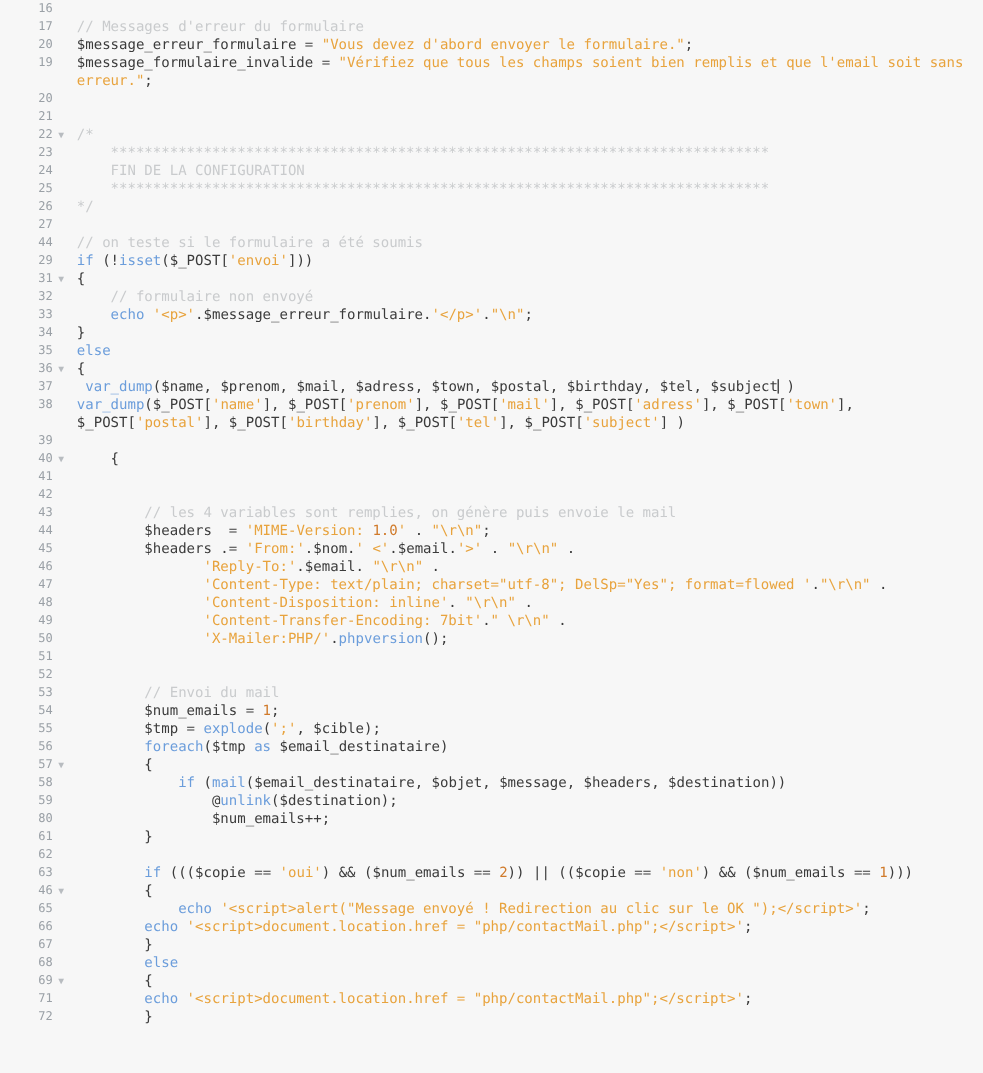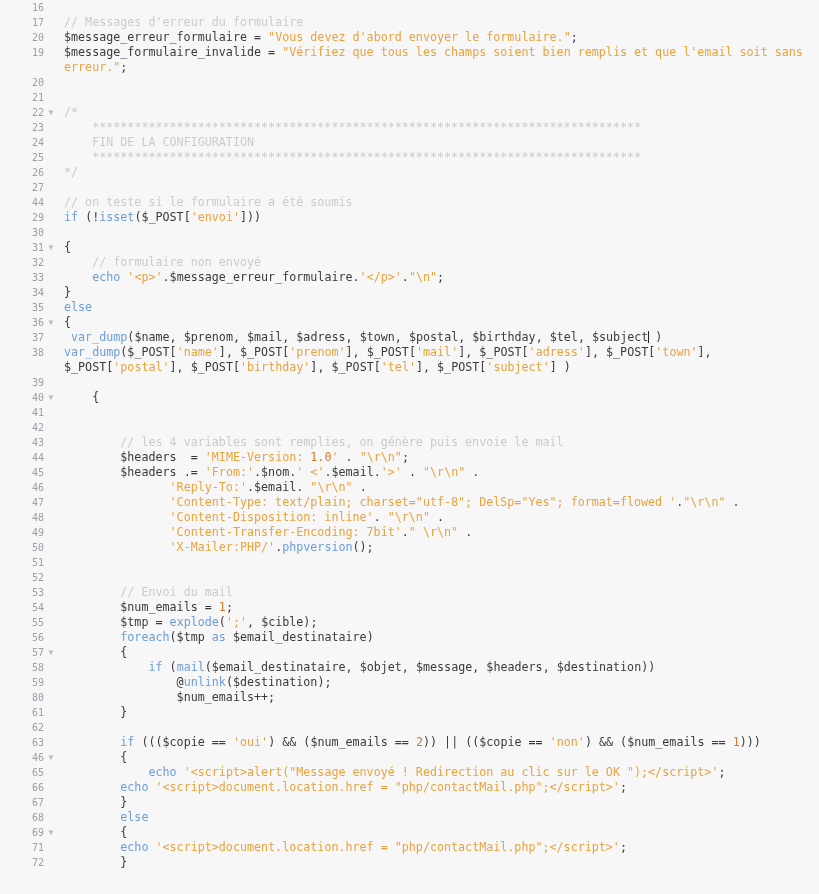--- a/index.html
+++ b/index.html
@@ -137,25 +137,20 @@
         <div class="gutter">44</div>
         <div class="fold"></div>
         <div class="code"><span class="cmt">// on teste si le formulaire a été soumis</span></div>
       </div>
       <div class="line">
         <div class="gutter">29</div>
         <div class="fold"></div>
         <div class="code"><span class="kw">if</span> <span class="pun">(!</span><span class="fn">isset</span><span class="pun">(</span><span class="var">$_POST</span><span class="pun">[</span><span class="str">'envoi'</span><span class="pun">]))</span></div>
       </div>
       <div class="line">
-        <div class="gutter">30</div>
-        <div class="fold"></div>
-        <div class="code">&nbsp;</div>
-      </div>
-      <div class="line">
         <div class="gutter">31</div>
         <div class="fold">▼</div>
         <div class="code"><span class="pun">{</span></div>
       </div>
       <div class="line">
         <div class="gutter">32</div>
         <div class="fold"></div>
         <div class="code">    <span class="cmt">// formulaire non envoyé</span></div>
       </div>
       <div class="line">

